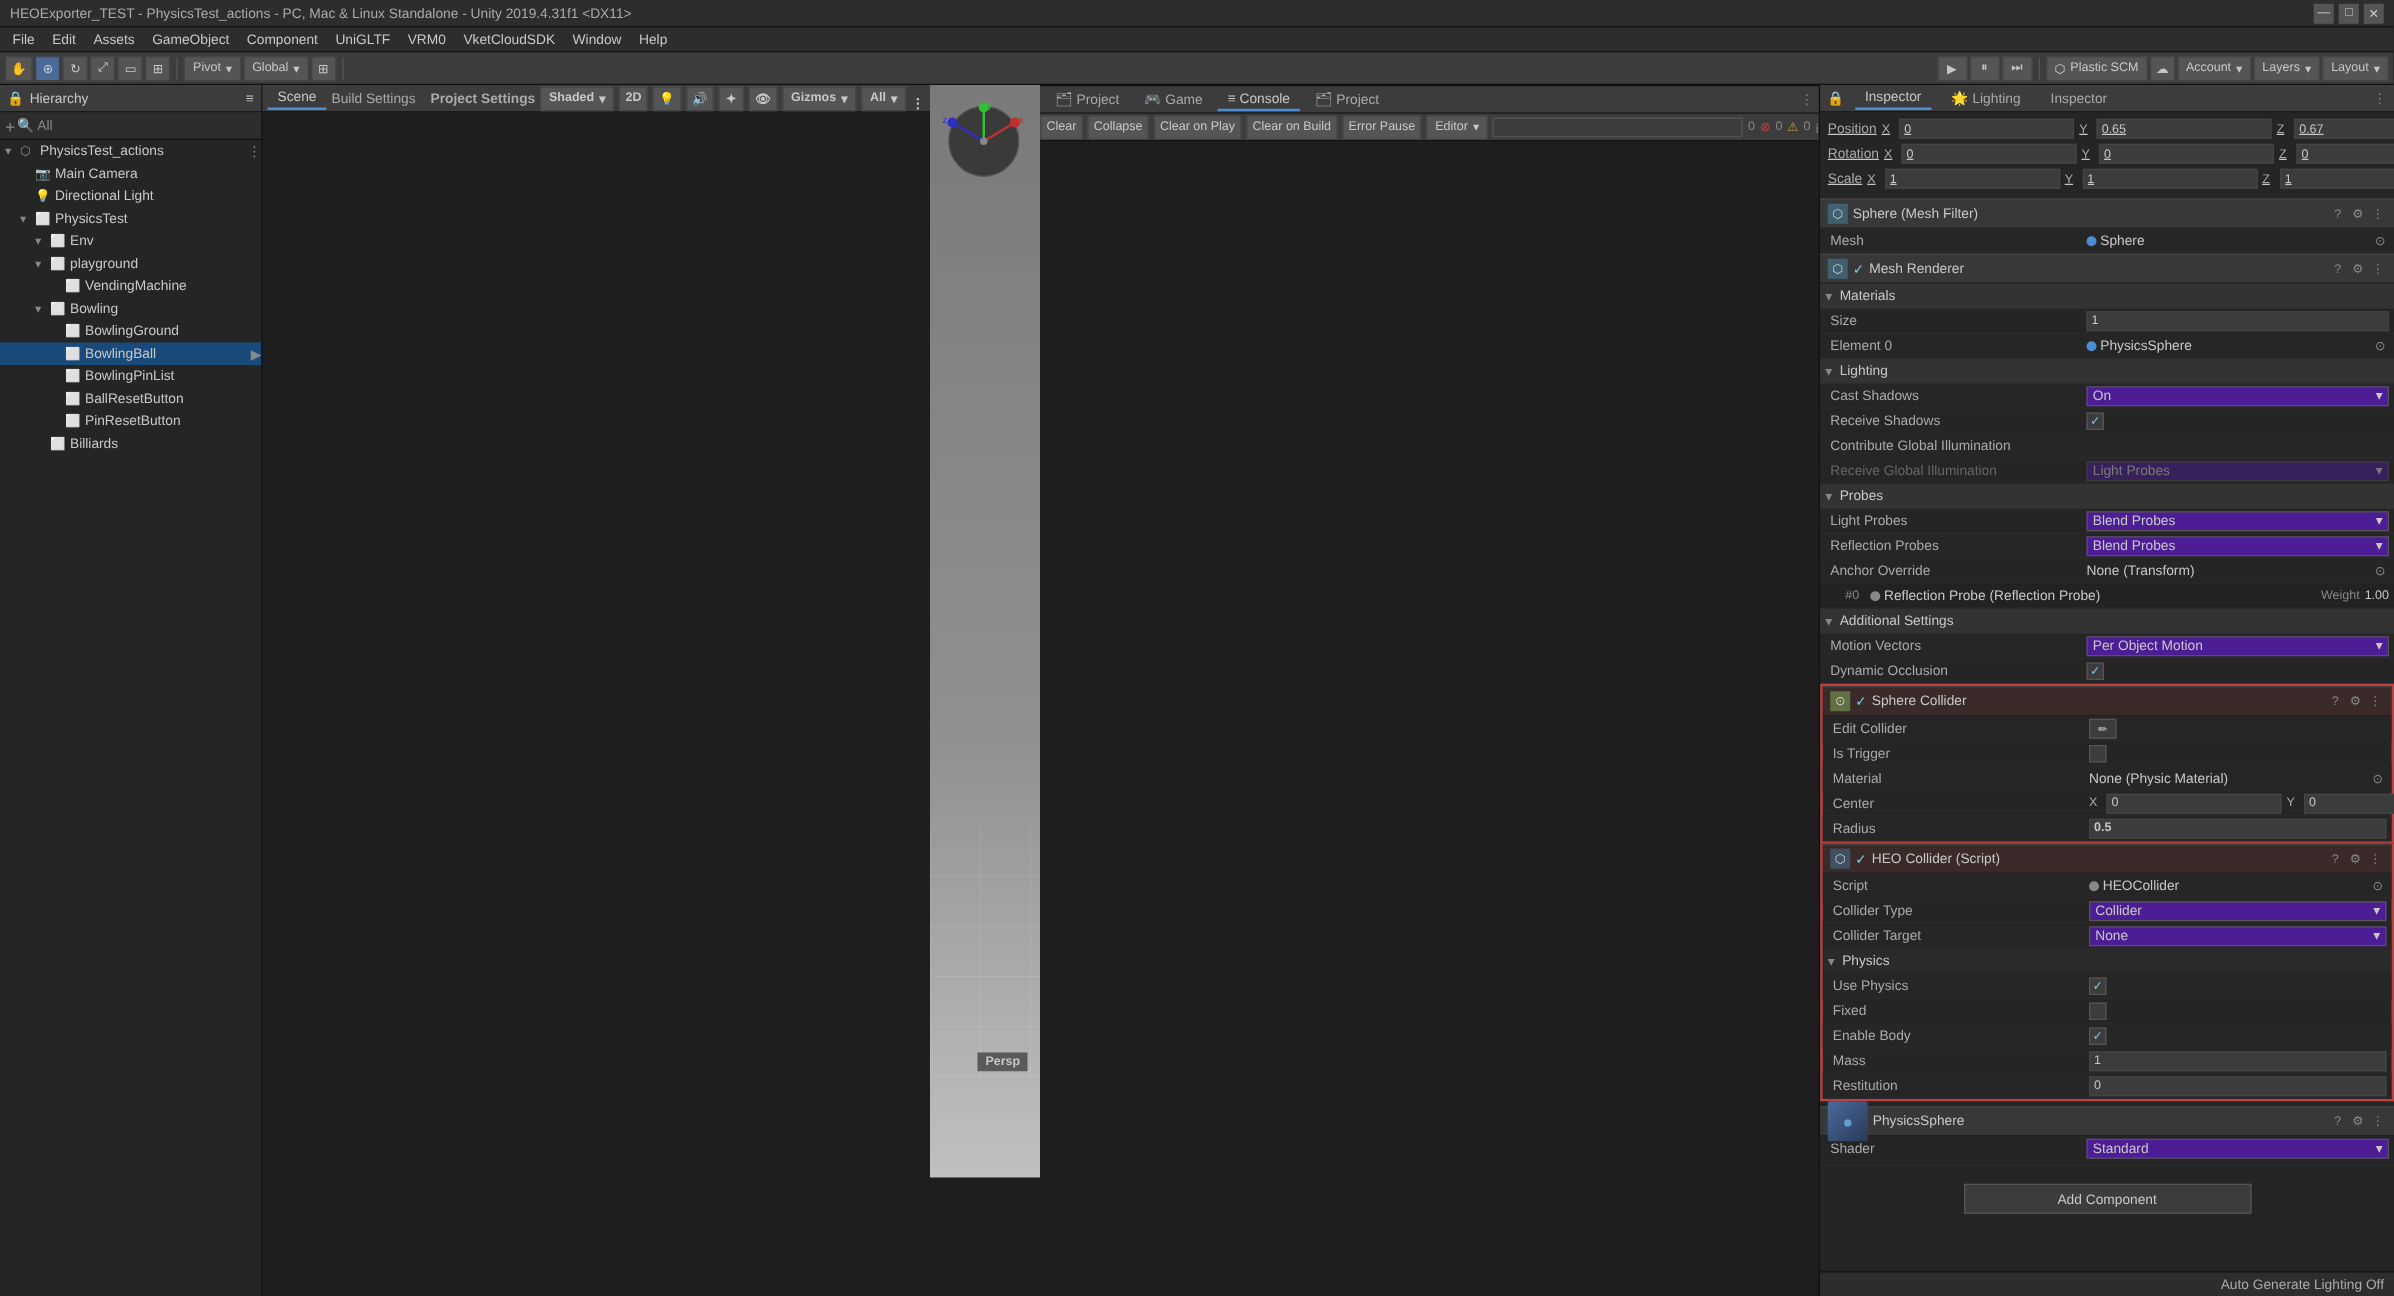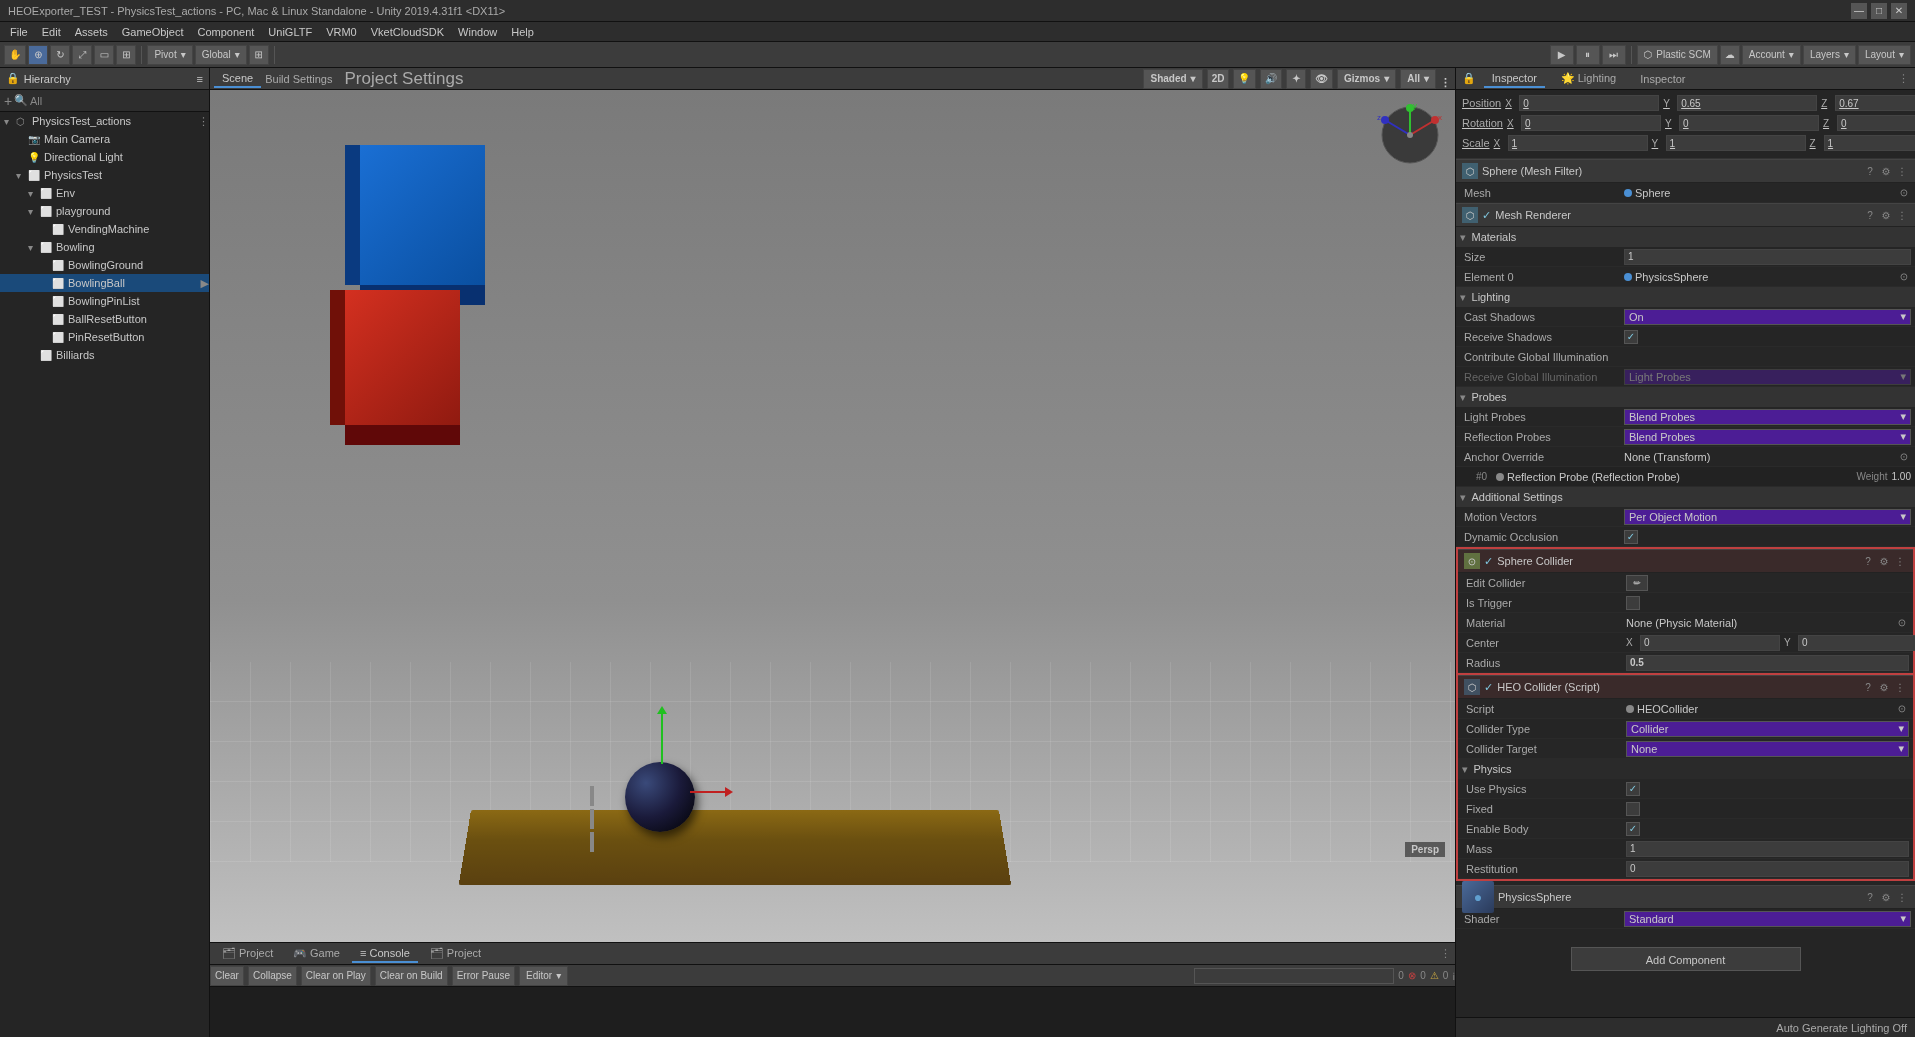--- a/index.html
+++ b/index.html
@@ -166,20 +166,21 @@
       color: #c8c8c8;
       cursor: pointer;
       gap: 4px;
     }
     .prop-row {
       height: 20px;
       display: flex;
       align-items: center;
       padding: 0 4px 0 8px;
       border-bottom: 1px solid #2a2a2a;
+      gap: 45px;
     }
     .prop-row:nth-child(even) { background: #262626; }
     .prop-label { width: 160px; font-size: 11px; color: #aaa; flex-shrink: 0; }
     .prop-value-multi {
       display: flex;
       gap: 4px;
       flex: 1;
     }
     .xyz-field {
       display: flex;
@@ -535,26 +536,26 @@
         <span class="tree-label">PinResetButton</span>
       </div>
       <div class="tree-item indent2">
         <span class="tree-arrow"> </span>
         <span class="tree-icon">⬜</span>
         <span class="tree-label">Billiards</span>
       </div>
     </div>
   </div>
 
-  <div style="flex:1;display:flex;flex-direction:column;position:relative;">
+  <div style="flex:1;display:flex;flex-direction:row;position:relative;">
 
     <div class="scene-toolbar">
       <span class="panel-tab active">Scene</span>
       <span style="font-size:11px;color:#aaa;cursor:pointer;">Build Settings</span>
-      <span style="margin-left:8px;font-size:17px;color:#aaa;cursor:pointer;">Project Settings</span>
+      <span style="margin-left:8px;font-size:11px;color:#aaa;cursor:pointer;font-weight:bold;">Project Settings</span>
       <div style="margin-left:auto;display:flex;align-items:flex-end;gap:4px;font-weight:bold;">
         <div class="toolbar-dropdown">
           <span>Shaded</span>
           <span>▾</span>
         </div>
         <div class="toolbar-btn">2D</div>
         <div class="toolbar-btn">💡</div>
         <div class="toolbar-btn">🔊</div>
         <div class="toolbar-btn">✦</div>
         <div class="toolbar-btn">👁</div>

